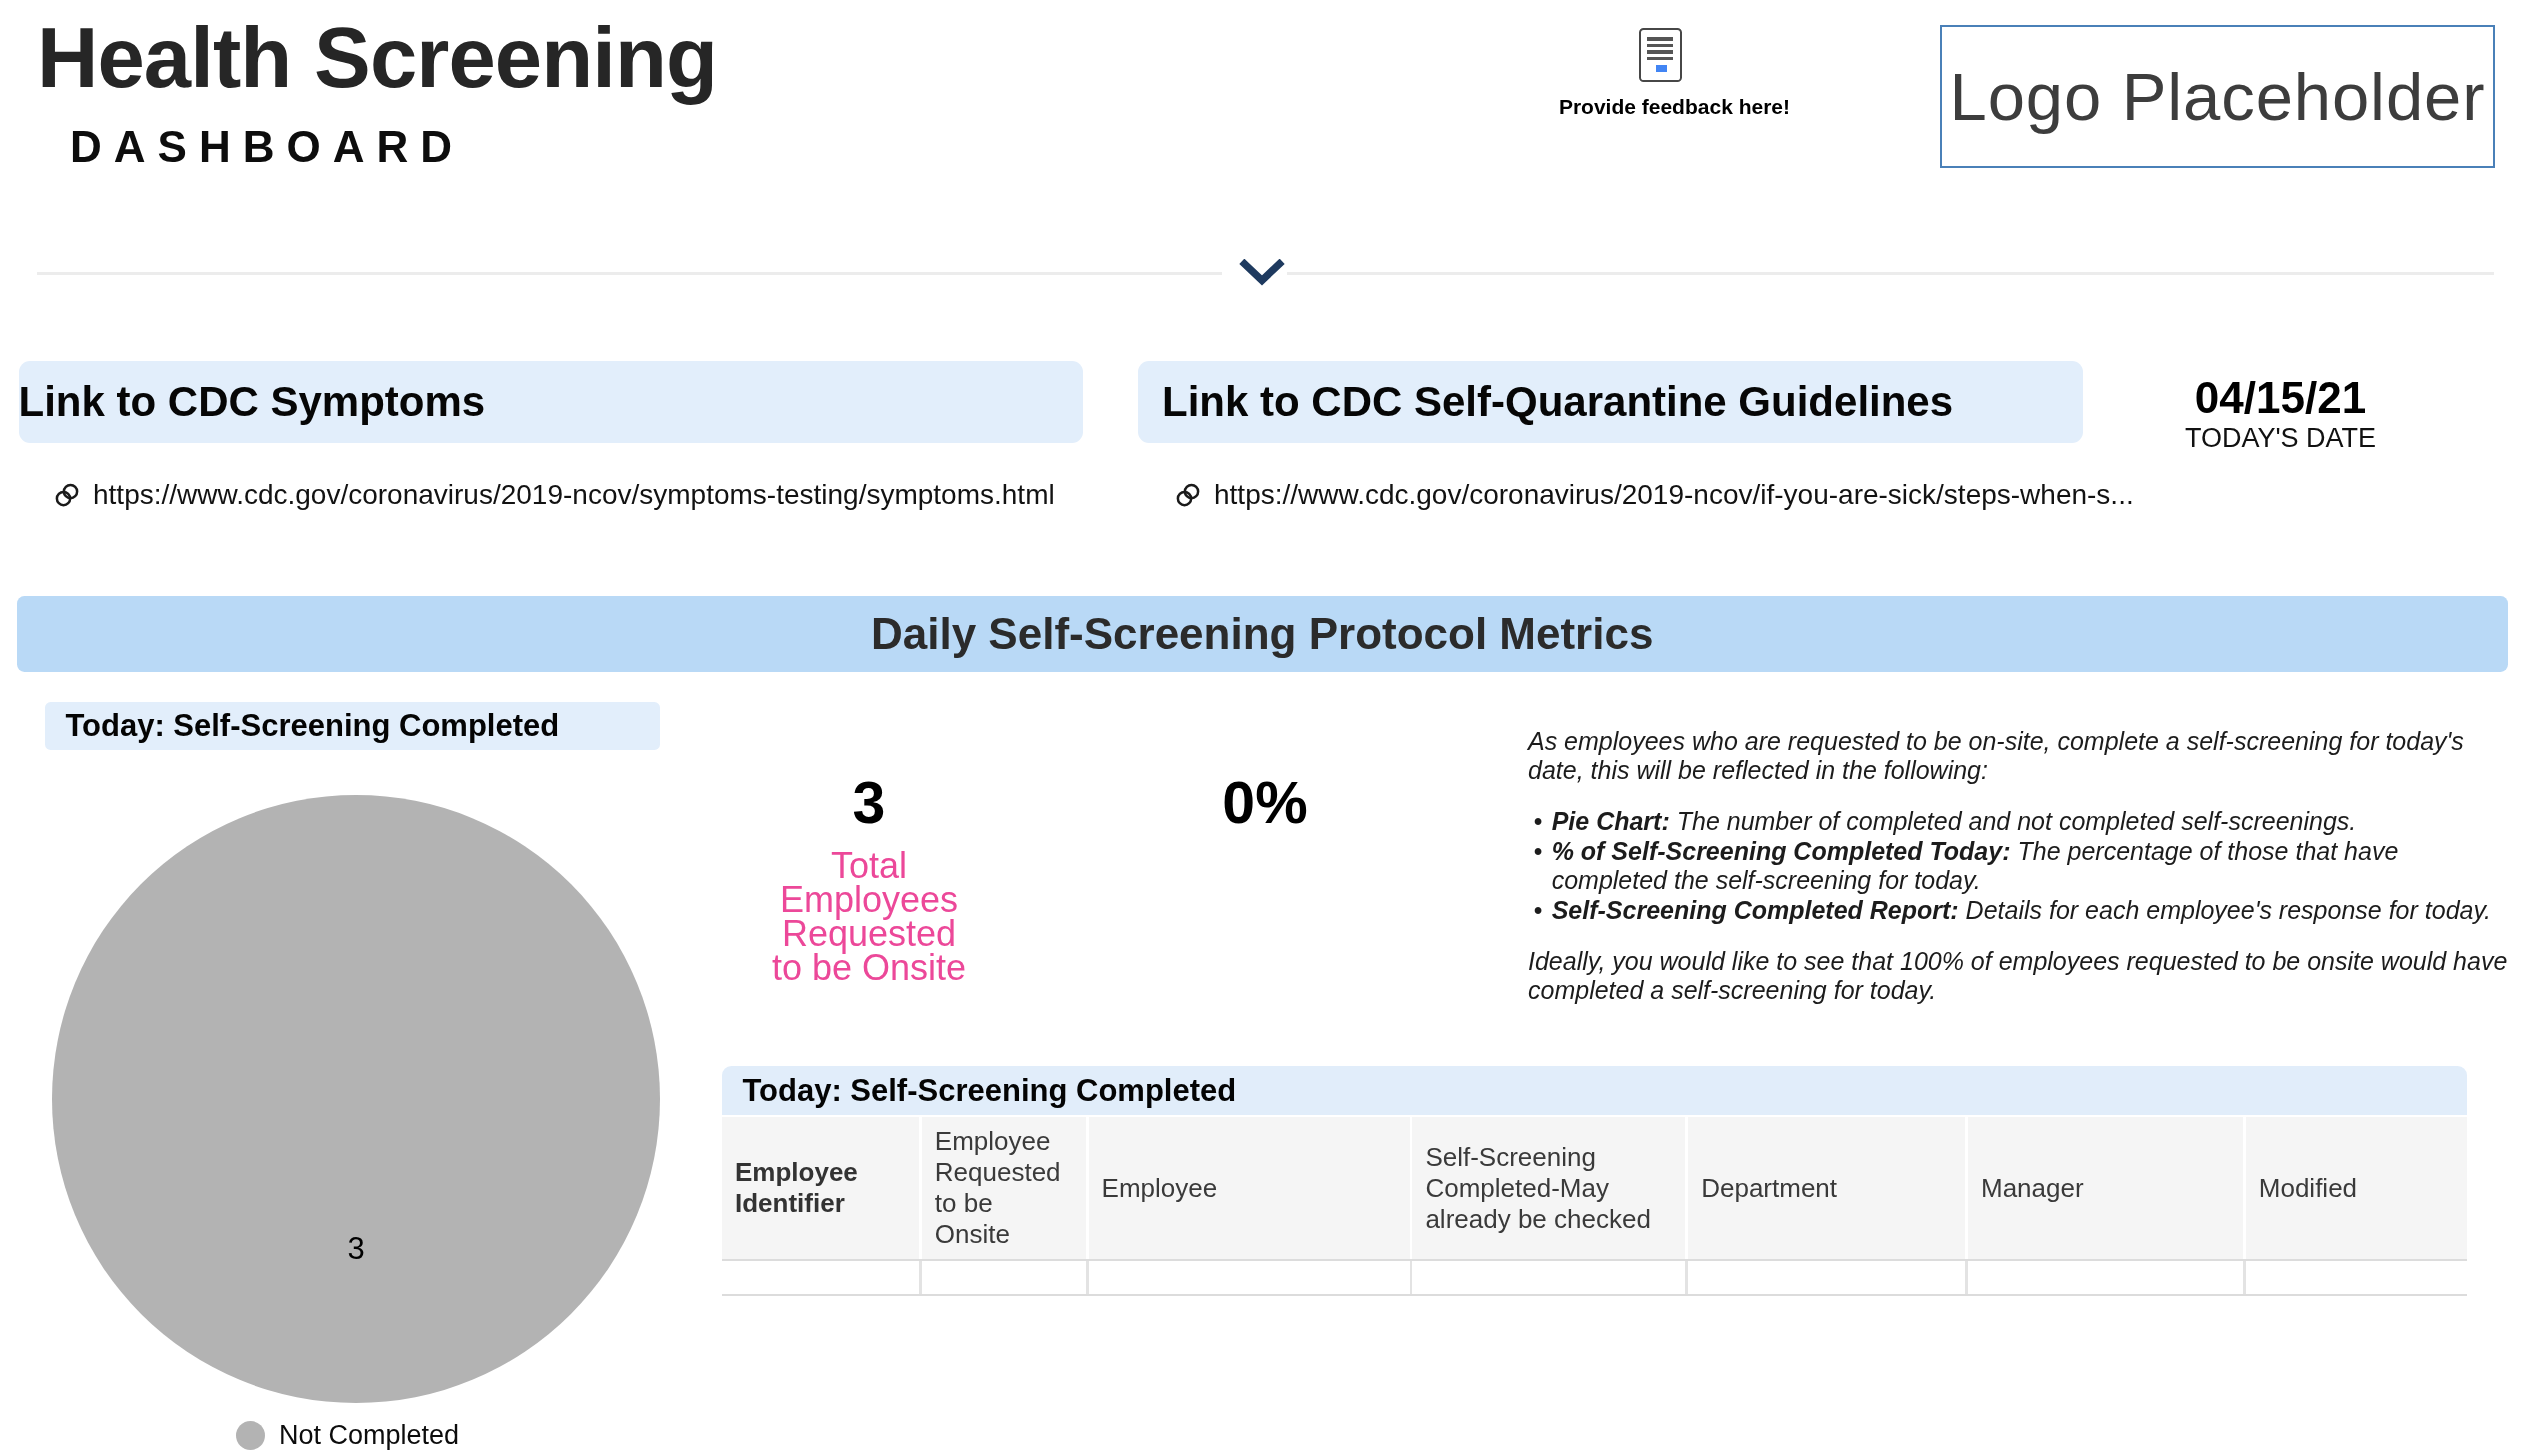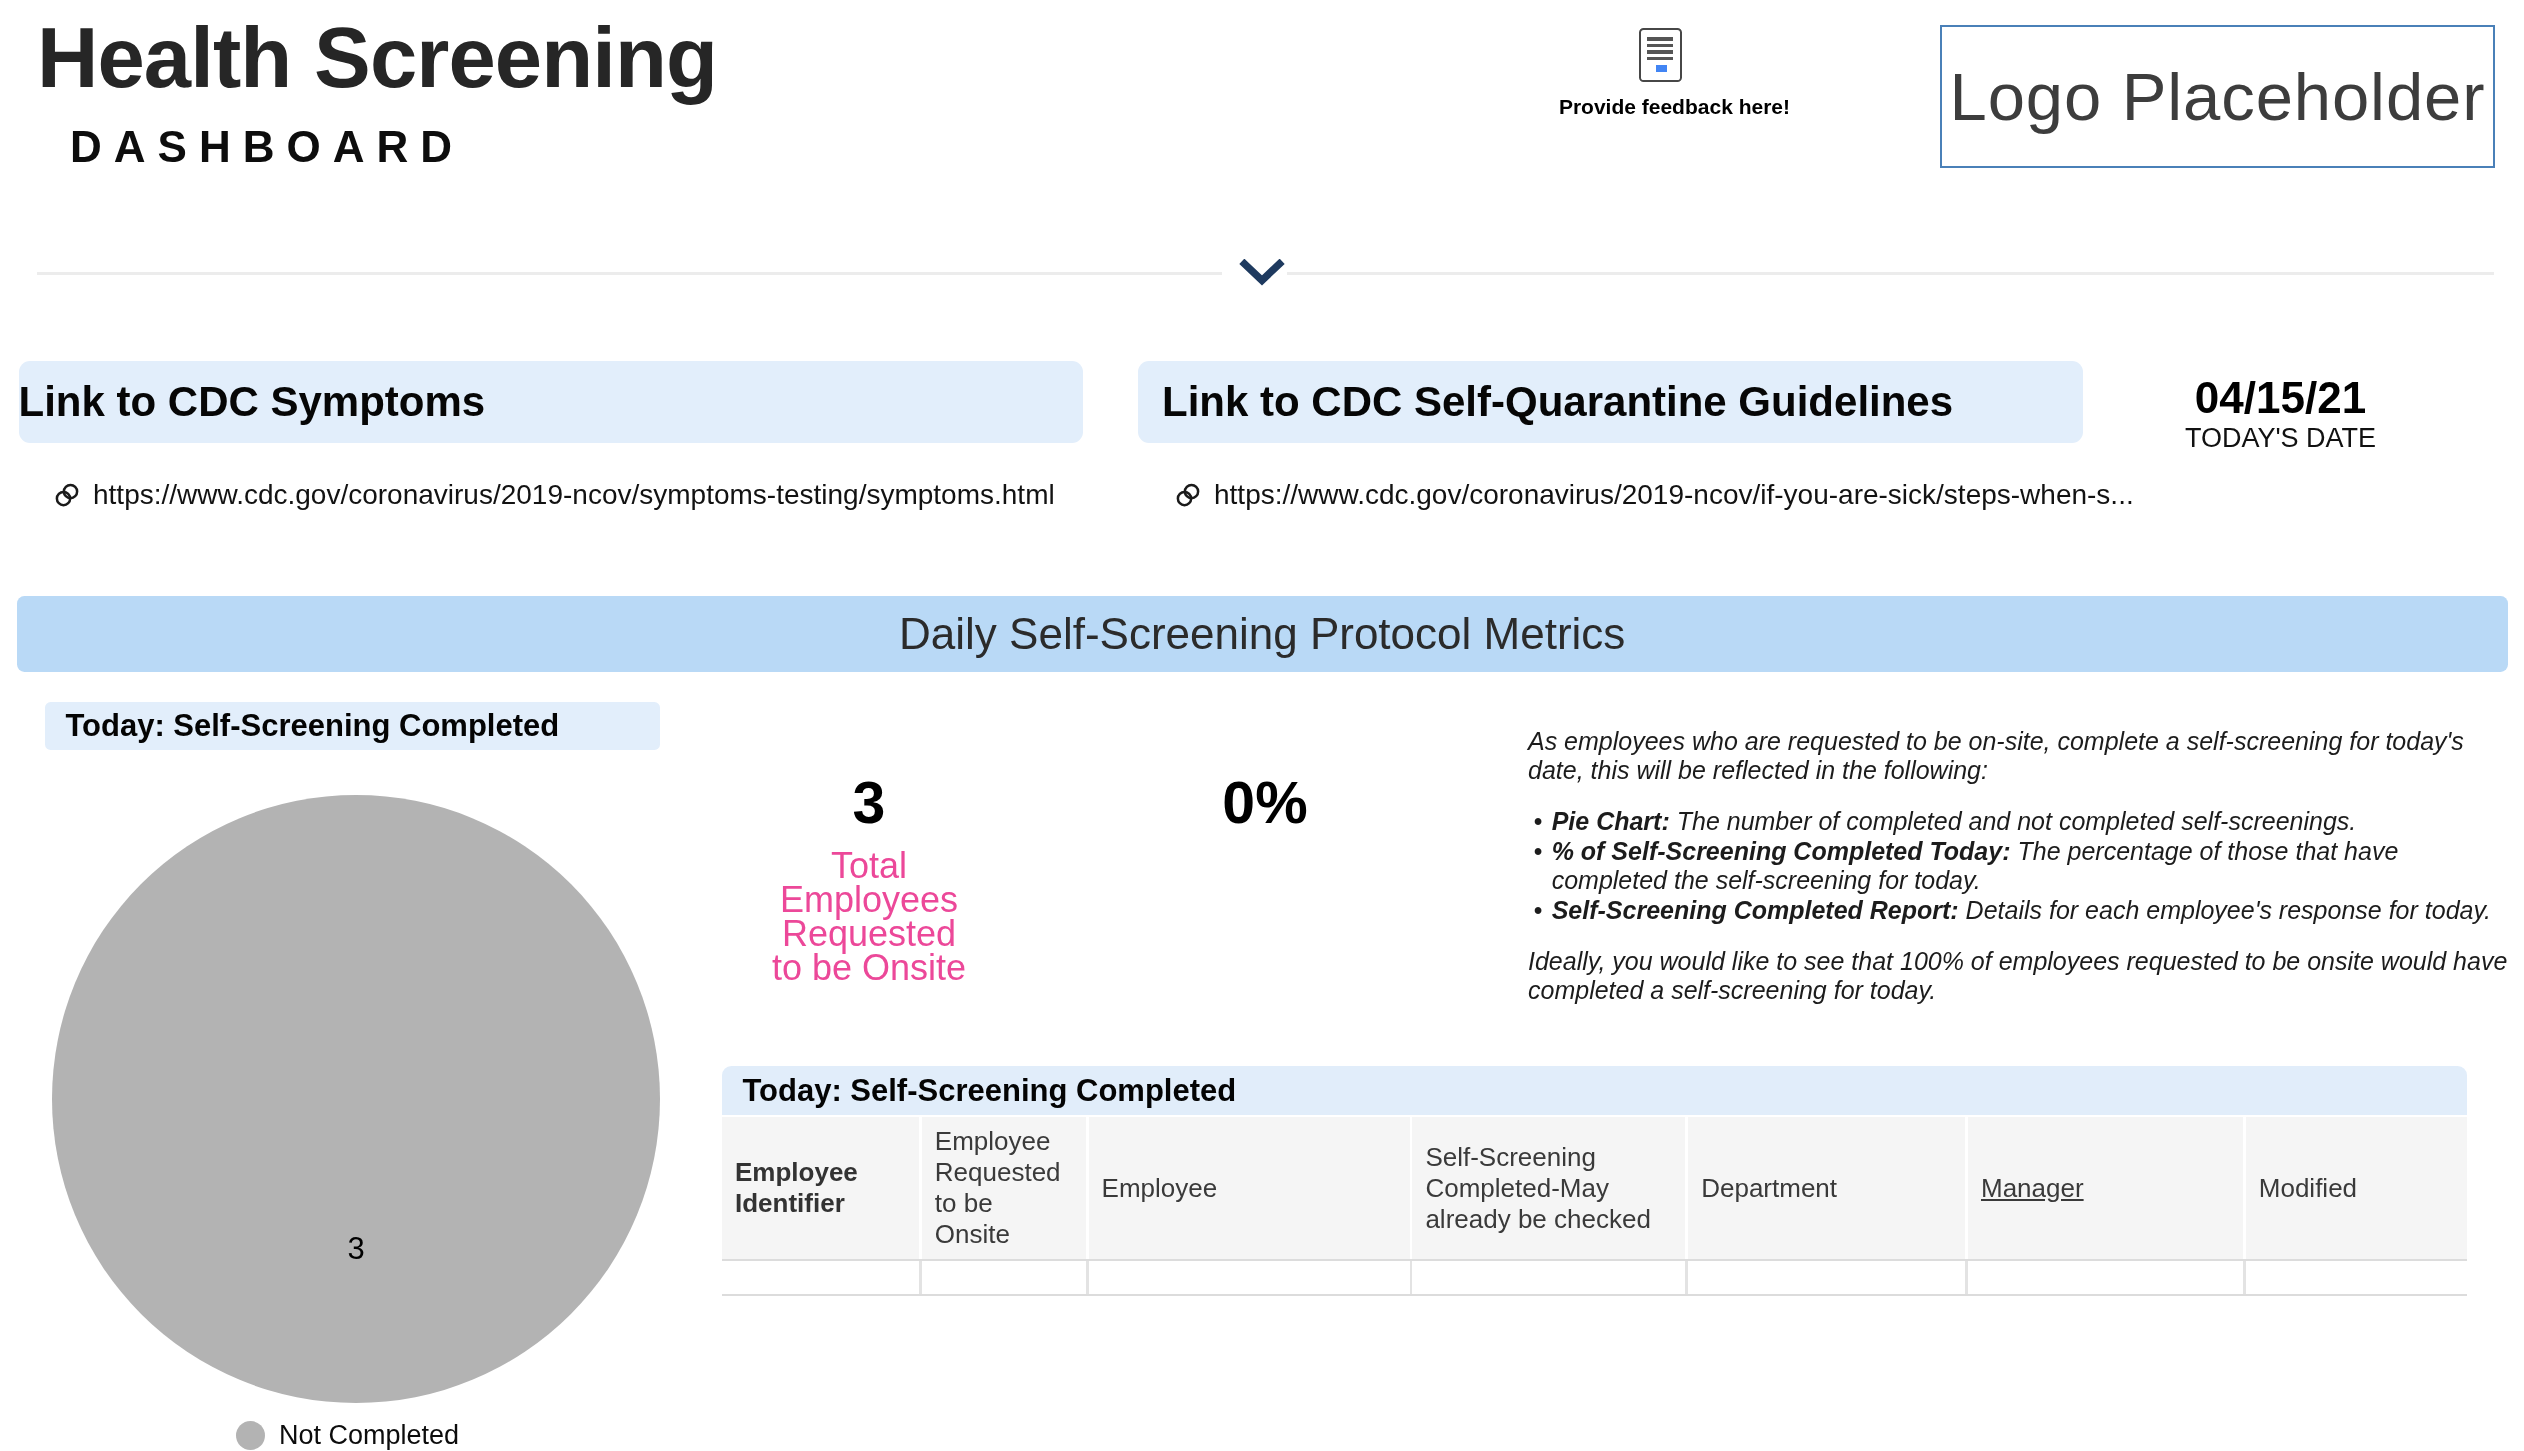--- a/index.html
+++ b/index.html
@@ -36,21 +36,21 @@
   .url1{left:52px;}
   .url2{left:1173px;}
   .url-row .url-text{font-size:28px;white-space:nowrap;}
   .date-block{left:2160px;top:373px;width:241px;text-align:center;}
   .date-value{font-size:44px;font-weight:bold;color:#000;}
   .date-label{font-size:27px;color:#111;}
 
   
   .banner{left:16.7px;top:596px;width:2491px;height:76px;background:#b9d9f6;border-radius:7.4px;
     display:flex;align-items:center;justify-content:center;}
-  .banner .txt{font-size:44px;font-weight:normal;color:#2b2b2b;}
+  .banner .txt{font-size:44px;font-weight:bold;color:#2b2b2b;}
 
   
   .section-title{left:45px;top:702px;width:615px;height:48px;background:#e2eefb;border-radius:5.6px;
     display:flex;align-items:center;padding-left:20.4px;box-sizing:border-box;}
   .section-title .txt{font-size:31px;font-weight:bold;color:#040404;}
   .pie{left:52px;top:795px;width:608px;height:608px;border-radius:50%;background:#b3b3b3;cursor:pointer;}
   .pie-label{left:356px;top:1231px;transform:translateX(-50%);font-size:31px;color:#000;}
   .legend{left:236px;top:1420px;display:flex;align-items:center;gap:14px;}
   .legend .swatch{width:29px;height:29px;border-radius:50%;background:#b3b3b3;}
   .legend .txt{font-size:27px;color:#0c0c0c;}
@@ -80,21 +80,21 @@
   .th{background:#f5f5f5;min-height:85px;box-sizing:border-box;padding:9.3px 13px;display:flex;align-items:center;
     font-size:26px;line-height:31px;color:#3a3a3a;cursor:pointer;}
   .th.bold{font-weight:bold;color:#333;}
   .trow{display:flex;gap:2.8px;background:#e3e3e3;border-bottom:2.8px solid #dcdcdc;}
   .td{background:#fff;height:33px;box-sizing:border-box;}
   .c0{width:197px;flex:0 0 auto;}
   .c1{width:164px;flex:0 0 auto;}
   .c2{width:321px;flex:0 0 auto;}
   .c3{width:273px;flex:0 0 auto;}
   .c4{width:277px;flex:0 0 auto;}
-  .c5{width:275px;flex:0 0 auto;text-decoration:underline;}
+  .c5{width:275px;flex:0 0 auto;}
   .c6{flex:1 1 auto;}
 </style>
 </head>
 <body>
 
 <div class="abs page-title">Health Screening</div>
 <div class="abs page-subtitle">DASHBOARD</div>
 
 <div class="abs feedback">
   <div class="doc-icon">

